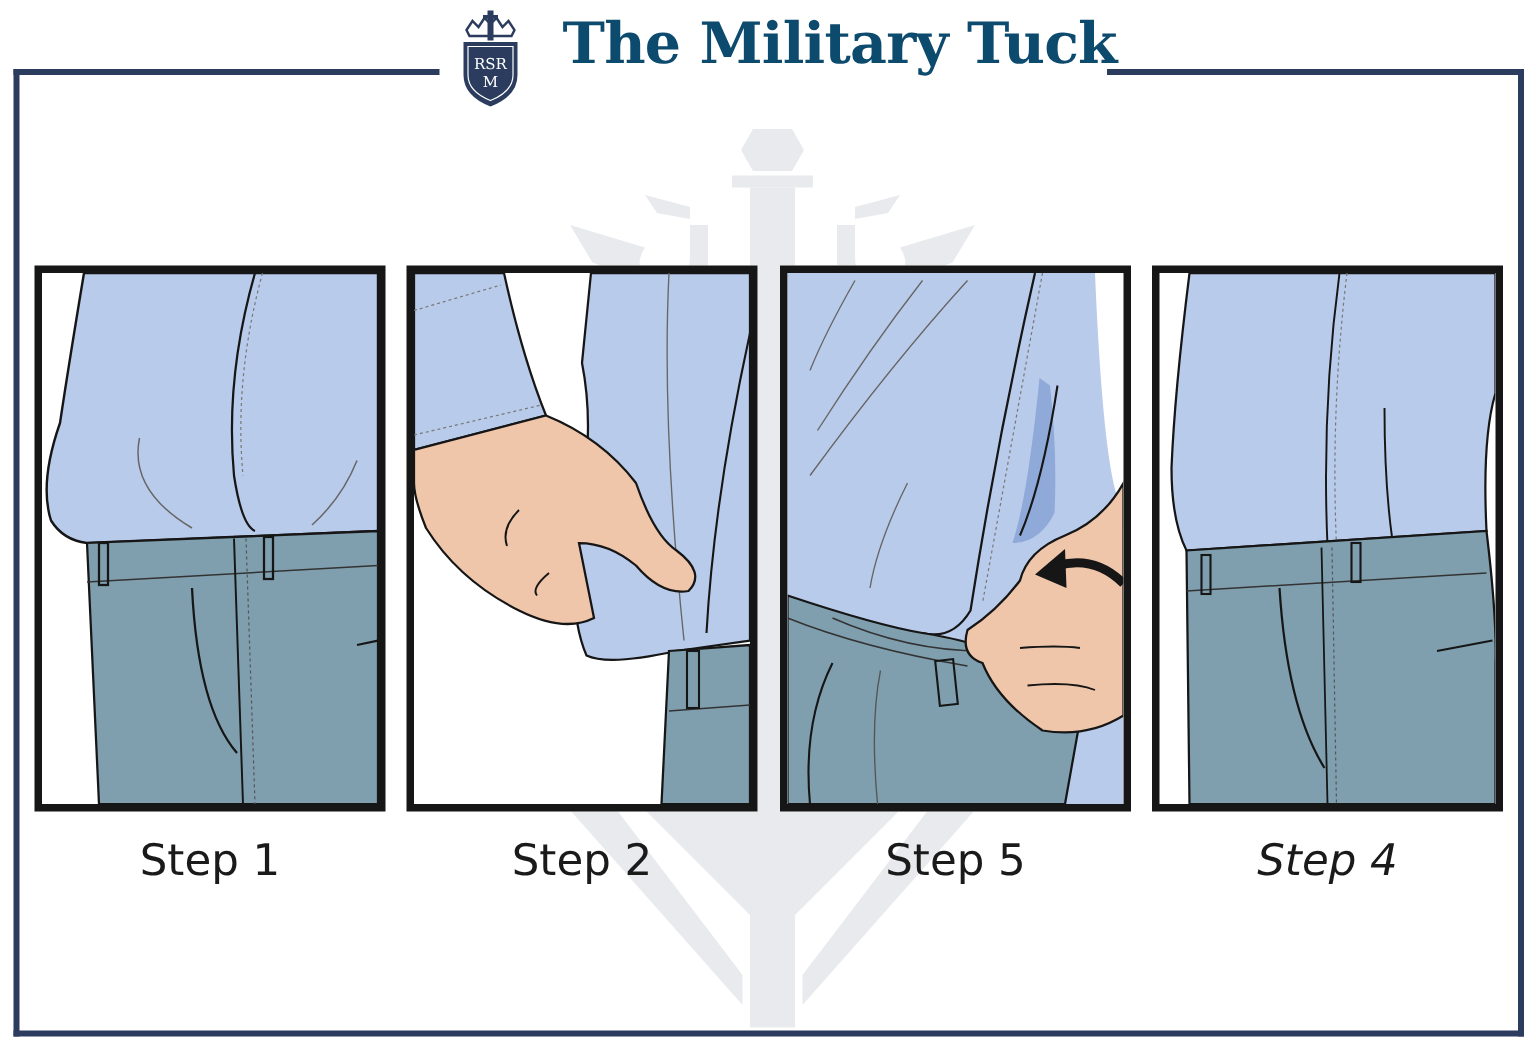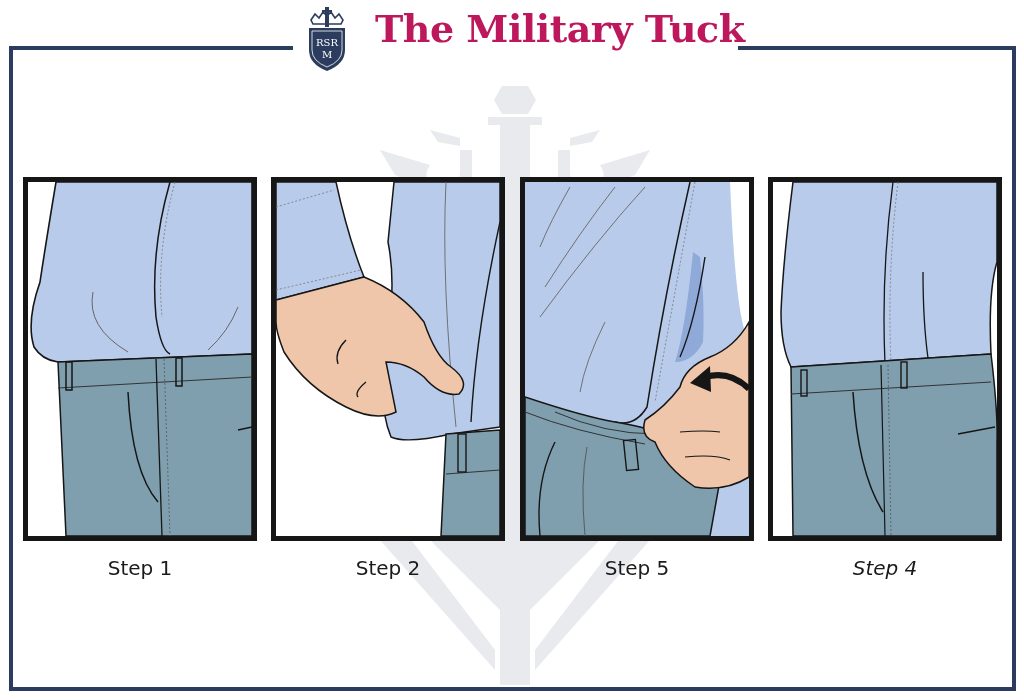--- a/index.html
+++ b/index.html
@@ -4,25 +4,25 @@
 <style>
   html, body { margin:0; padding:0; background:#ffffff; }
   body { width:1024px; height:700px; position:relative; overflow:hidden; font-family:"DejaVu Sans", sans-serif; }
   .frame-top-left { position:absolute; left:9px; top:46px; width:284px; height:4px; background:#2b3c5e; }
   .frame-top-right { position:absolute; left:738px; top:46px; width:278px; height:4px; background:#2b3c5e; }
   .frame-left { position:absolute; left:9px; top:46px; width:4px; height:645px; background:#2b3c5e; }
   .frame-right { position:absolute; left:1012px; top:46px; width:4px; height:645px; background:#2b3c5e; }
   .frame-bottom { position:absolute; left:9px; top:687px; width:1007px; height:4px; background:#2b3c5e; }
   .header { position:absolute; left:305px; top:6px; height:70px; display:flex; gap:26px; }
   .logo { width:44px; height:66px; display:block; }
-  .title { font-family:"DejaVu Serif", serif; font-weight:bold; font-size:38px; color:#be185d; letter-spacing:-0.5px; white-space:nowrap; line-height:1; margin-top:4px; }
+  .title { font-family:"DejaVu Serif", serif; font-weight:bold; font-size:38px; color:#0c4a6e; letter-spacing:-0.5px; white-space:nowrap; line-height:1; margin-top:4px; }
   .watermark { position:absolute; left:360px; top:80px; width:310px; height:610px; }
   .panel { position:absolute; top:177px; width:234px; height:364px; box-sizing:border-box; border:5px solid #161616; background:#ffffff; overflow:hidden; }
   .panel svg { width:100%; height:100%; display:block; }
-  .step-label { position:absolute; top:556px; width:234px; text-align:center; font-family:"DejaVu Sans", sans-serif; font-size:20px; color:#1a1a1a; }
+  .step-label { position:absolute; top:556px; width:234px; text-align:center; font-family:"DejaVu Sans", sans-serif; font-size:29px; color:#1a1a1a; }
 </style>
 </head>
 <body>
 
 <svg class="watermark" viewBox="0 0 310 610">
   <g fill="#e8eaee">
 
     <polygon points="142,6 168,6 176,20 168,34 142,34 134,20"></polygon>
     <rect x="128" y="37" width="54" height="8"></rect>
     <rect x="140" y="45" width="30" height="560"></rect>

